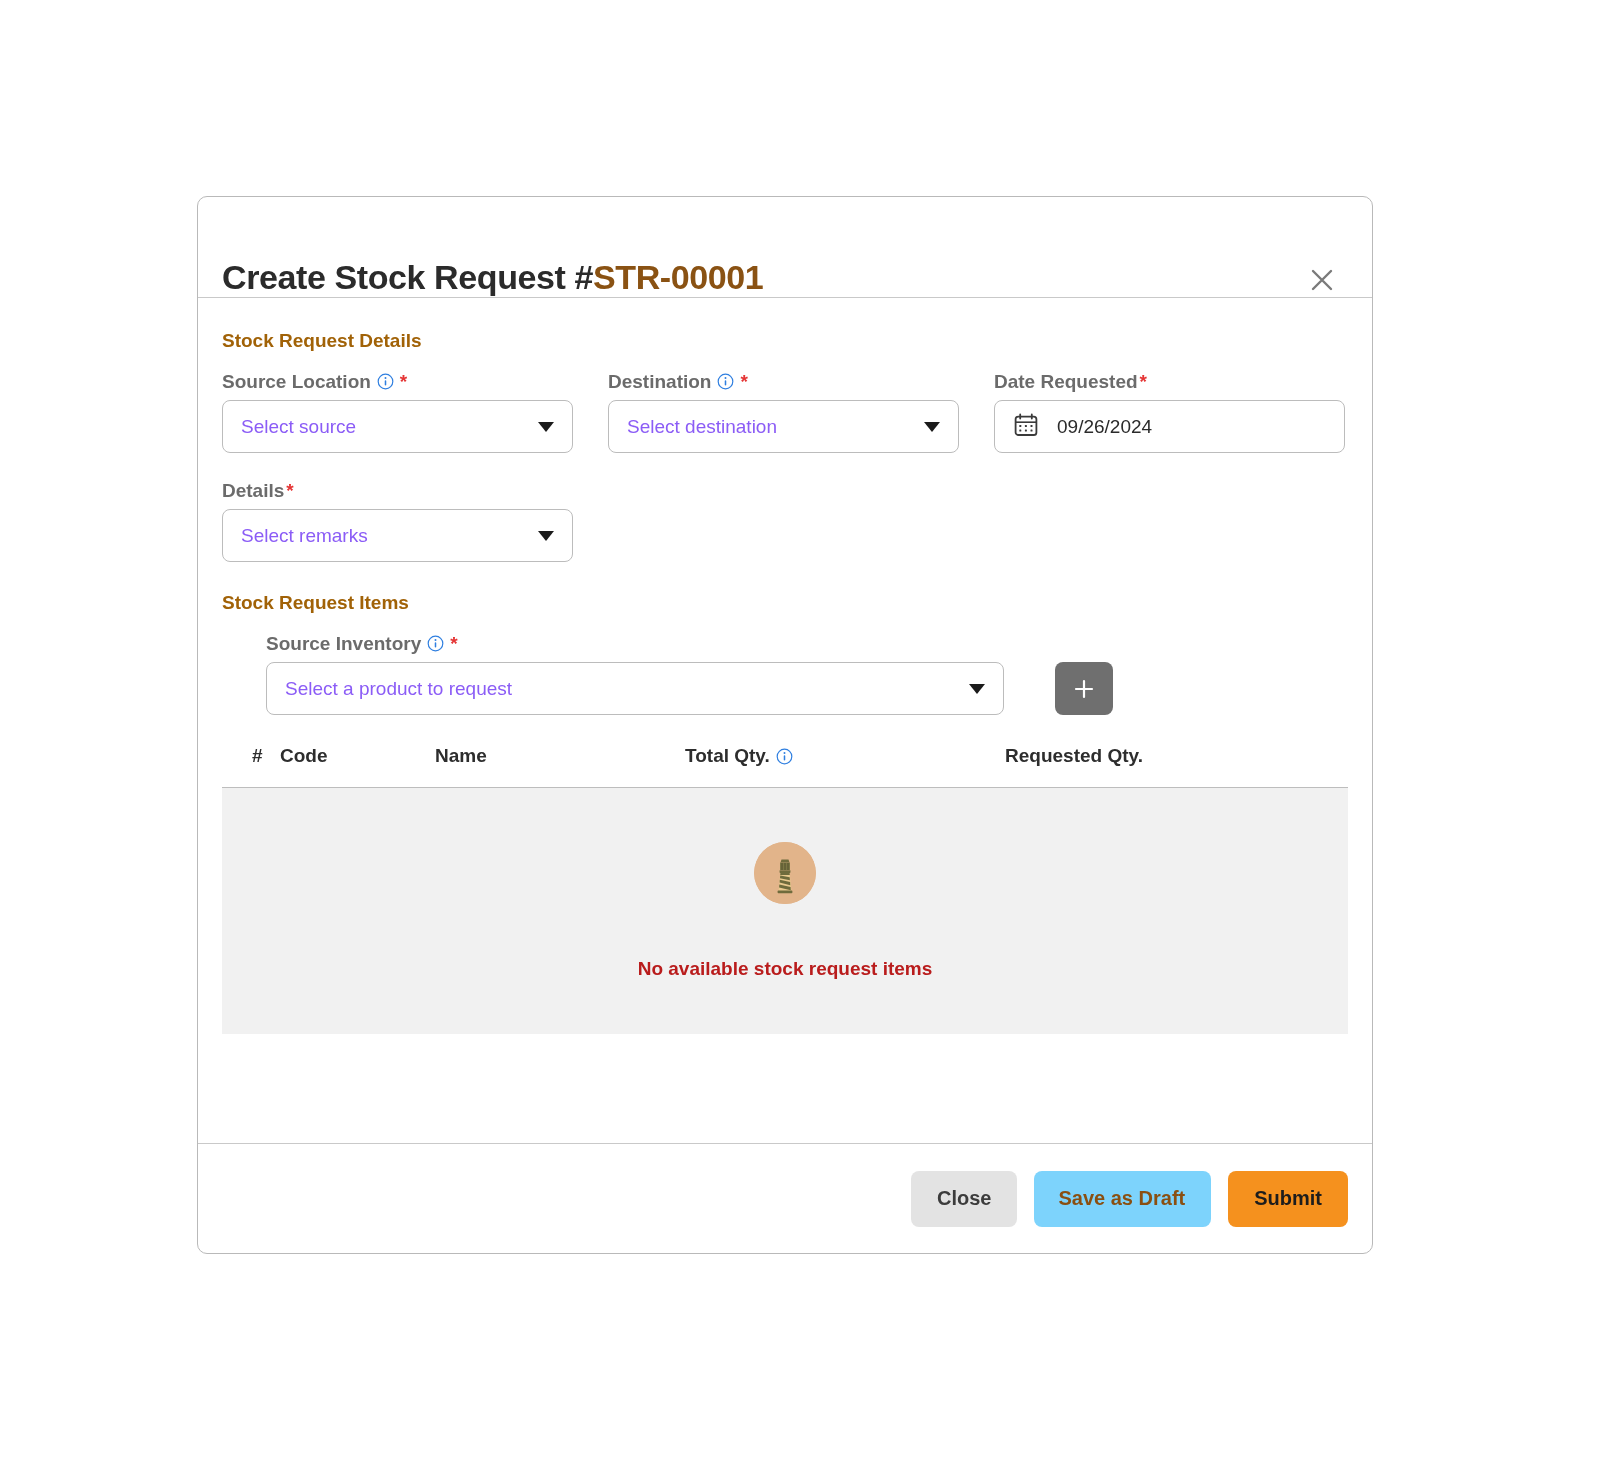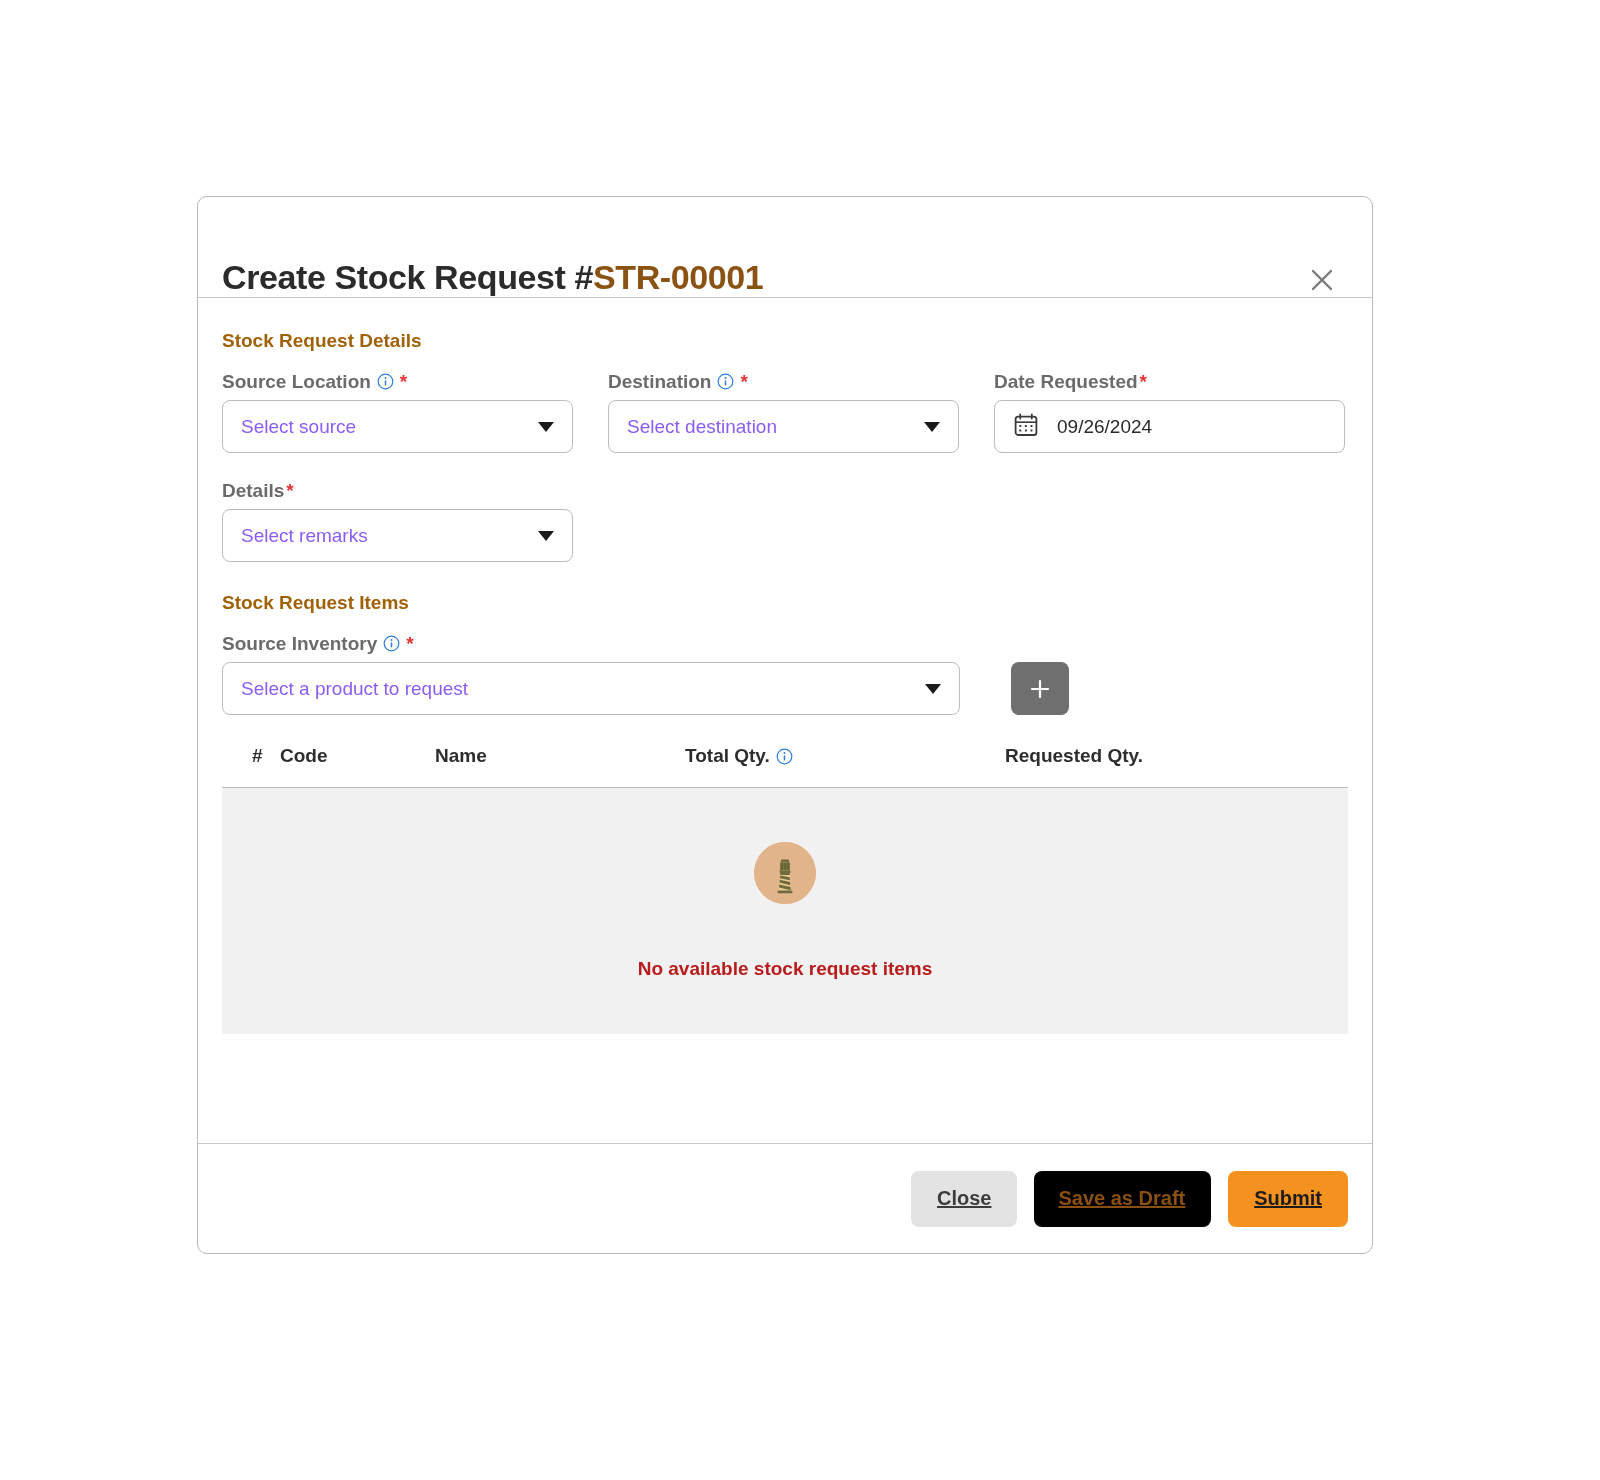--- a/index.html
+++ b/index.html
@@ -175,20 +175,21 @@
 
   .remarks-row { margin-bottom: 30px; }
 
   
   .items-title { margin-top: 4px; margin-bottom: 20px; }
 
   .inventory-row {
     display: flex;
     align-items: flex-end;
     gap: 51px;
+    margin-left: 44px;
   }
   .inventory-select-wrap { width: 738px; flex: none; }
   .add-btn {
     width: 58px;
     height: 53px;
     background: #6f6f6f;
     border: none;
     border-radius: 8px;
     display: flex;
     align-items: center;
@@ -261,24 +262,23 @@
   .btn {
     border: none;
     border-radius: 8px;
     font-size: 20px;
     font-weight: 700;
     height: 56px;
     padding: 0 26px;
     cursor: pointer;
     font-family: "Liberation Sans", sans-serif;
     white-space: nowrap;
-    text-decoration: underline;
   }
   .btn-close  { background: #e3e3e3; color: #3c3c3c; }
-  .btn-draft  { background: #000000; color: #8a4f11; padding-left: 24px; }
+  .btn-draft  { background: #7dd3fc; color: #8a4f11; padding-left: 24px; }
   .btn-submit { background: #f5911e; color: #1d1d1d; }
 </style>
 </head>
 <body>
 
 <div class="page">
 
   <div class="modal">
 
     <div class="modal-header">

